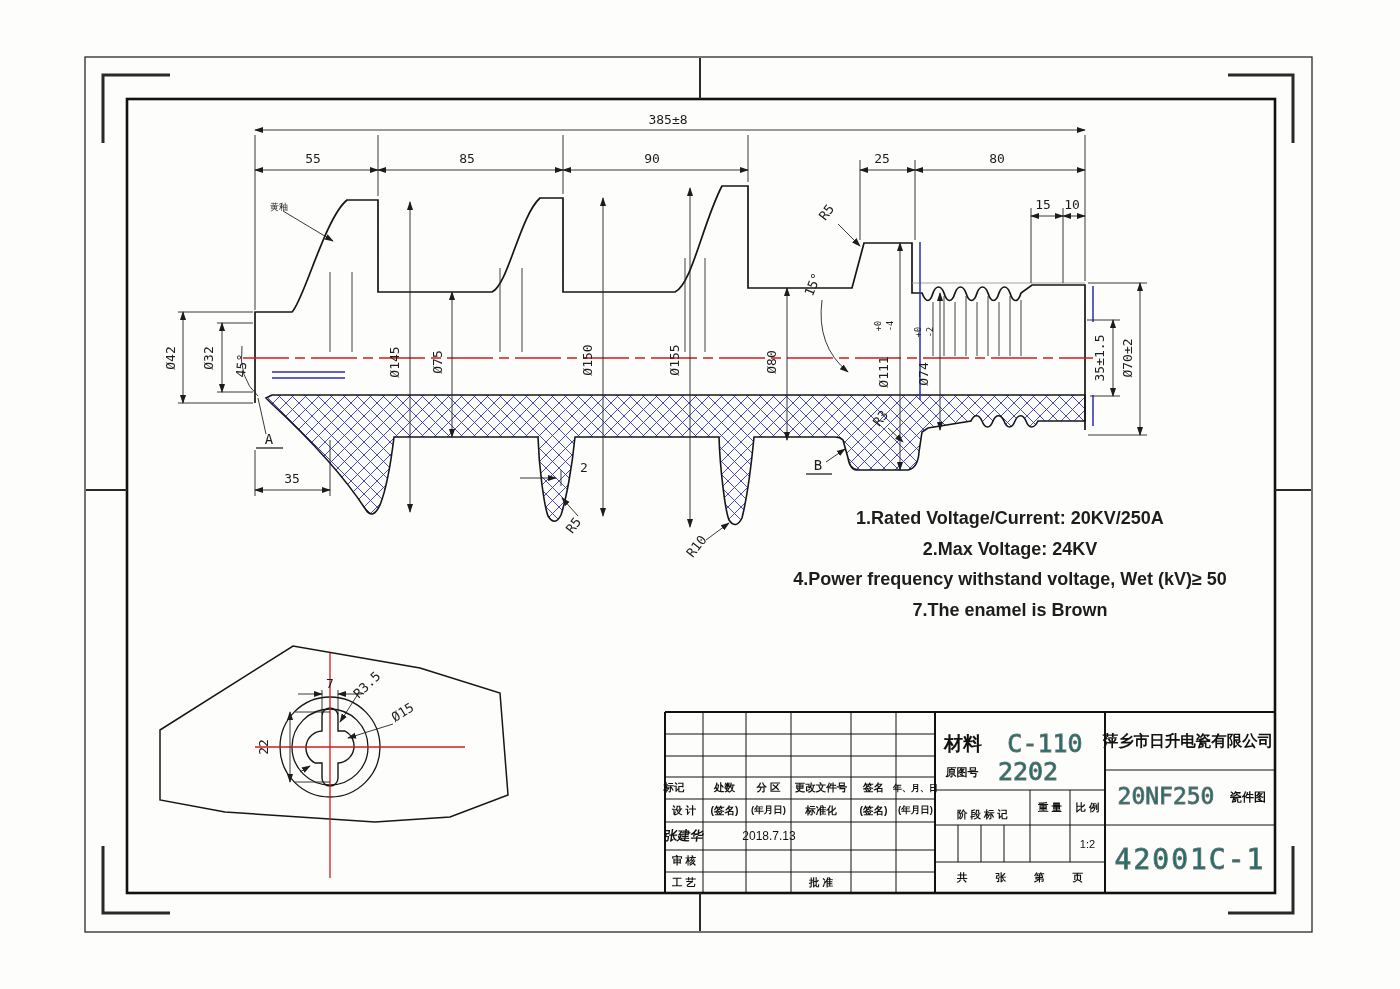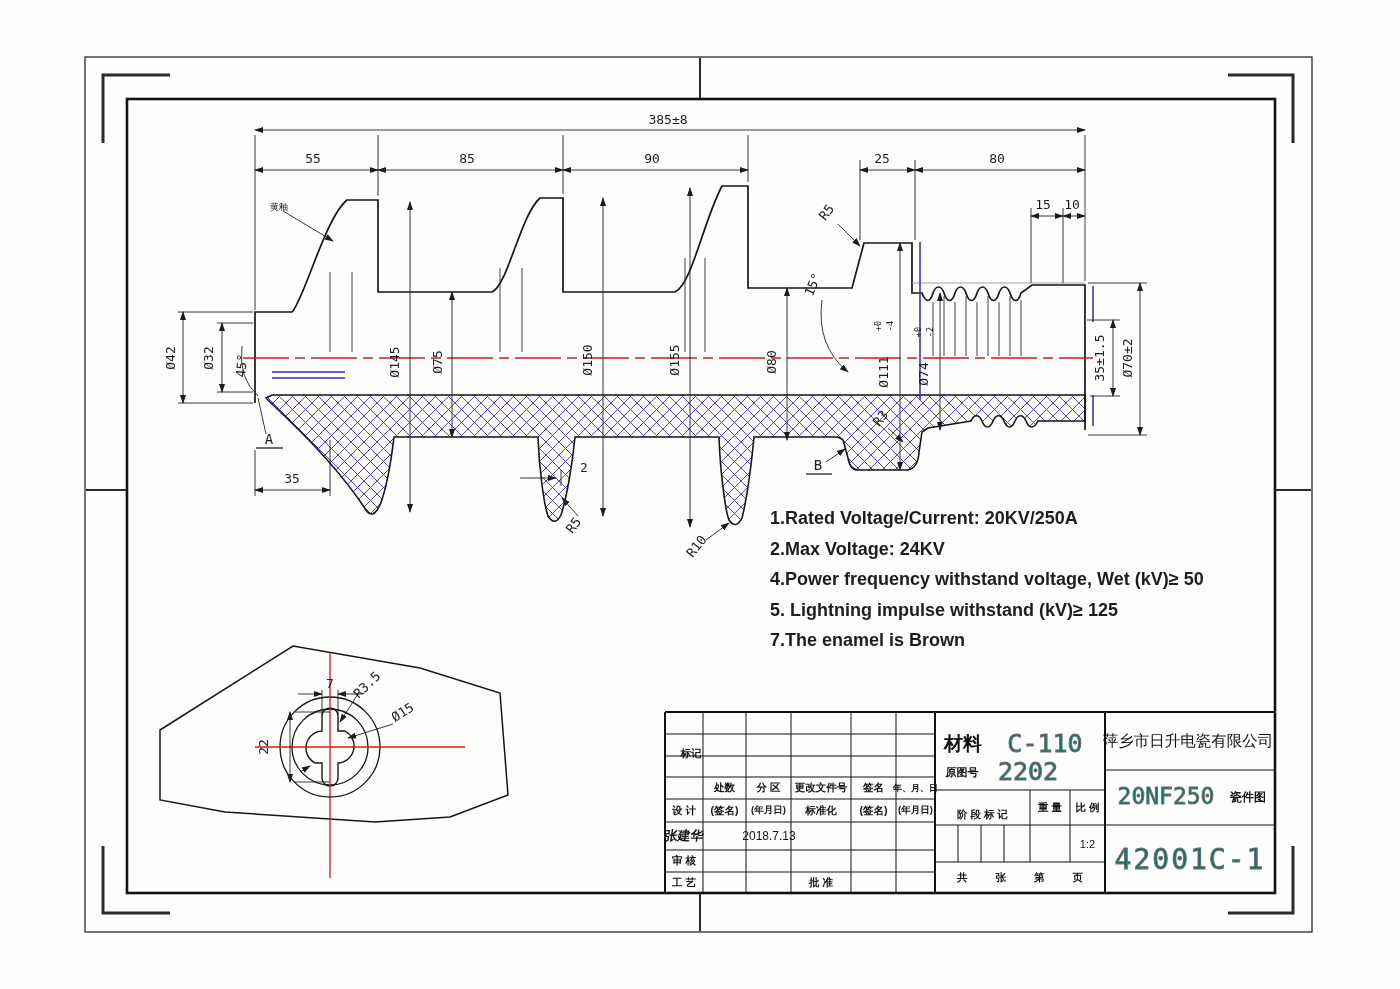--- a/index.html
+++ b/index.html
@@ -3,21 +3,21 @@
 <meta charset="utf-8">
 <style>
   html,body{margin:0;padding:0;background:#ffffff;}
   .page{position:relative;width:1400px;height:989px;background:#fdfdfb;overflow:hidden;
         font-family:"Liberation Sans",sans-serif;}
   svg text{font-family:"DejaVu Sans Mono",monospace;}
   svg .d{font-size:13px;fill:#1c1c1c;}
   svg .ds{font-size:9px;fill:#1c1c1c;}
   svg .dt{font-size:8.5px;fill:#1c1c1c;}
   
-  .specs{position:absolute;left:770px;top:503px;width:480px;color:#1d1d1d;}
+  .specs{position:absolute;left:770px;top:503px;width:480px;color:#1d1d1d;text-align:center;}
   .specs div{font-weight:bold;font-size:18px;line-height:30.6px;white-space:nowrap;}
   
   .c{position:absolute;display:flex;align-items:center;justify-content:center;
      color:#111;white-space:nowrap;}
   .lbl{font-weight:bold;font-size:10.5px;}
   .cad{color:#0f766e;-webkit-text-stroke:0.9px #6e6e6e;font-family:"DejaVu Sans Mono",monospace;}
   .hand{font-weight:bold;font-size:13px;transform:skewX(-8deg);}
 </style>
 </head>
 <body>
@@ -256,27 +256,26 @@
           <line x1="1105" y1="825" x2="1275" y2="825"></line>
     </g>
   </g>
 </svg>
 
 
 <div class="specs">
   <div>1.Rated Voltage/Current: 20KV/250A</div>
   <div>2.Max Voltage: 24KV</div>
   <div>4.Power frequency withstand voltage, Wet (kV)≥ 50</div>
-  <div>5. Lightning impulse withstand (kV)≥ 125</div>
   <div>7.The enamel is Brown</div>
 </div>
 
 
 <div>
-  <div class="c lbl" style="left:665px;top:743px;width:52px;height:22px">标记</div>
+  <div class="c lbl" style="left:665px;top:777px;width:18px;height:22px">标记</div>
   <div class="c lbl" style="left:703px;top:777px;width:43px;height:22px">处数</div>
   <div class="c lbl" style="left:746px;top:777px;width:45px;height:22px">分 区</div>
   <div class="c lbl" style="left:791px;top:777px;width:60px;height:22px">更改文件号</div>
   <div class="c lbl" style="left:851px;top:777px;width:45px;height:22px">签名</div>
   <div class="c lbl" style="left:896px;top:777px;width:39px;height:22px;font-size:9px">年、月、日</div>
 
   <div class="c lbl" style="left:665px;top:799px;width:38px;height:23px">设 计</div>
   <div class="c lbl" style="left:703px;top:799px;width:43px;height:23px">(签名)</div>
   <div class="c lbl" style="left:746px;top:799px;width:45px;height:23px;font-size:9.5px">(年月日)</div>
   <div class="c lbl" style="left:791px;top:799px;width:60px;height:23px">标准化</div>
@@ -299,19 +298,19 @@
   <div class="c lbl" style="left:1070px;top:790px;width:35px;height:35px">比 例</div>
   <div class="c" style="left:1070px;top:825px;width:35px;height:37px;font-size:11px">1:2</div>
 
   <div class="c" style="left:935px;top:862px;width:170px;height:31px">
     <span class="lbl" style="margin:0 14px">共</span>
     <span class="lbl" style="margin:0 14px">张</span>
     <span class="lbl" style="margin:0 14px">第</span>
     <span class="lbl" style="margin:0 14px">页</span>
   </div>
 
-  <div class="c" style="left:1107px;top:712px;width:162px;height:58px;font-weight:normal;font-size:15.5px">萍乡市日升电瓷有限公司</div>
+  <div class="c" style="left:1107px;top:712px;width:162px;height:58px;font-weight:bold;font-size:15.5px">萍乡市日升电瓷有限公司</div>
   <div class="c cad" style="left:1110px;top:780px;width:112px;height:32px;font-size:23px">20NF250</div>
   <div class="c" style="left:1222px;top:784px;width:52px;height:26px;font-weight:bold;font-size:12px">瓷件图</div>
   <div class="c cad" style="left:1110px;top:838px;width:160px;height:42px;font-size:28px;letter-spacing:2px">42001C-1</div>
 </div>
 
 </div>
 
 </body></html>

